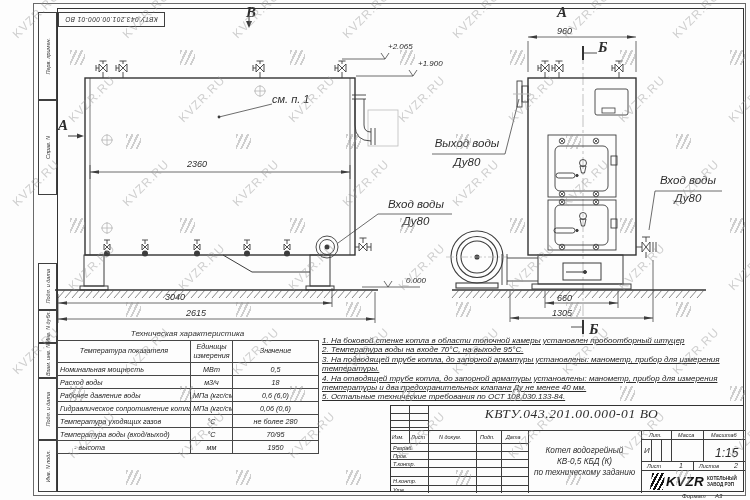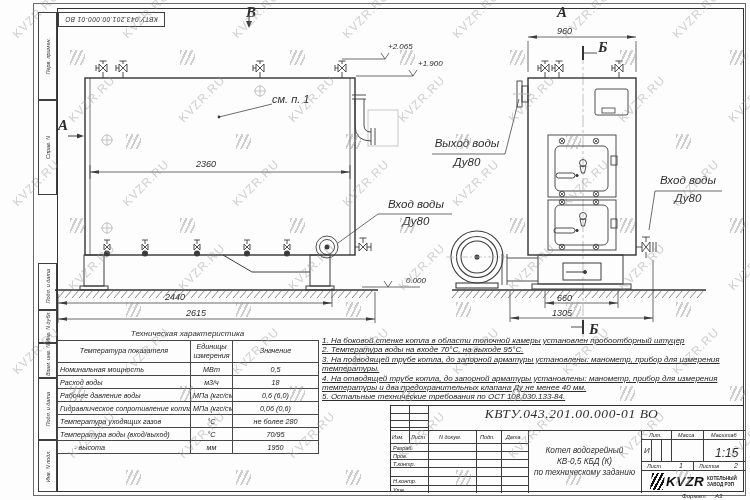--- a/index.html
+++ b/index.html
@@ -274,22 +274,22 @@
       <span>КВТУ.043.201.00.000-01 ВО</span>
     </div>
 
   <div class="abs viewletter" style="left:246px;top:4px;">В</div>
   <div class="abs viewletter" style="left:58px;top:117px;">А</div>
   <div class="abs viewletter" style="left:557px;top:4px;">А</div>
   <div class="abs viewletter" style="left:598px;top:39px;">Б</div>
   <div class="abs viewletter" style="left:589px;top:321px;">Б</div>
   <div class="abs noteref" style="left:272px;top:93px;">см. п. 1</div>
 
-  <div class="abs dtext" style="left:196px;top:159px;width:60px;">2360</div>
-  <div class="abs dtext" style="left:165px;top:292px;width:60px;">2440</div>
+  <div class="abs dtext" style="left:187px;top:159px;width:60px;">2360</div>
+  <div class="abs dtext" style="left:165px;top:292px;width:60px;">3040</div>
   <div class="abs dtext" style="left:186px;top:308px;width:60px;">2615</div>
   <div class="abs dtext" style="left:557px;top:26px;width:50px;">960</div>
   <div class="abs dtext" style="left:557px;top:293px;width:50px;">660</div>
   <div class="abs dtext" style="left:552px;top:308px;width:60px;">1305</div>
 
   <div class="abs elev" style="left:388px;top:42px;">+2.065</div>
   <div class="abs elev" style="left:418px;top:59px;">+1.900</div>
   <div class="abs elev" style="left:392px;top:276px;margin-left:14px;">0.000</div>
 
   <div class="abs callout" style="left:377px;top:198px;width:78px;">Вход воды</div>

